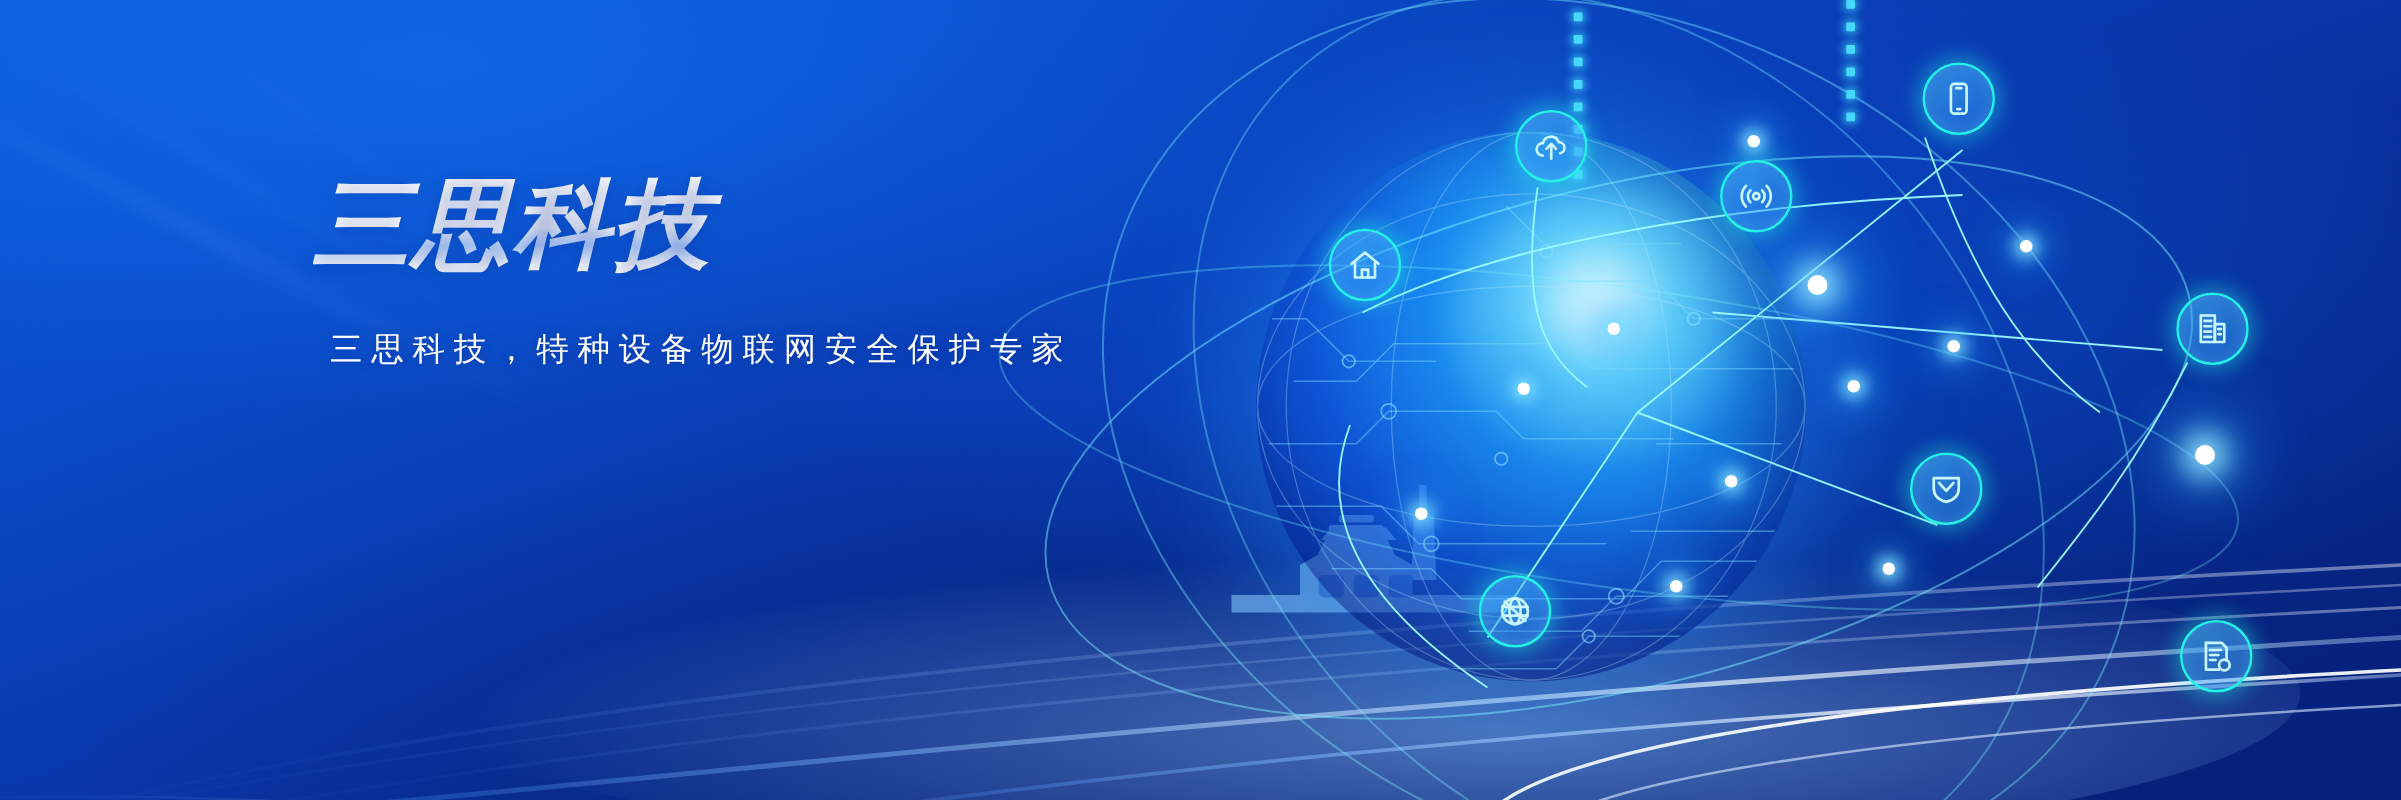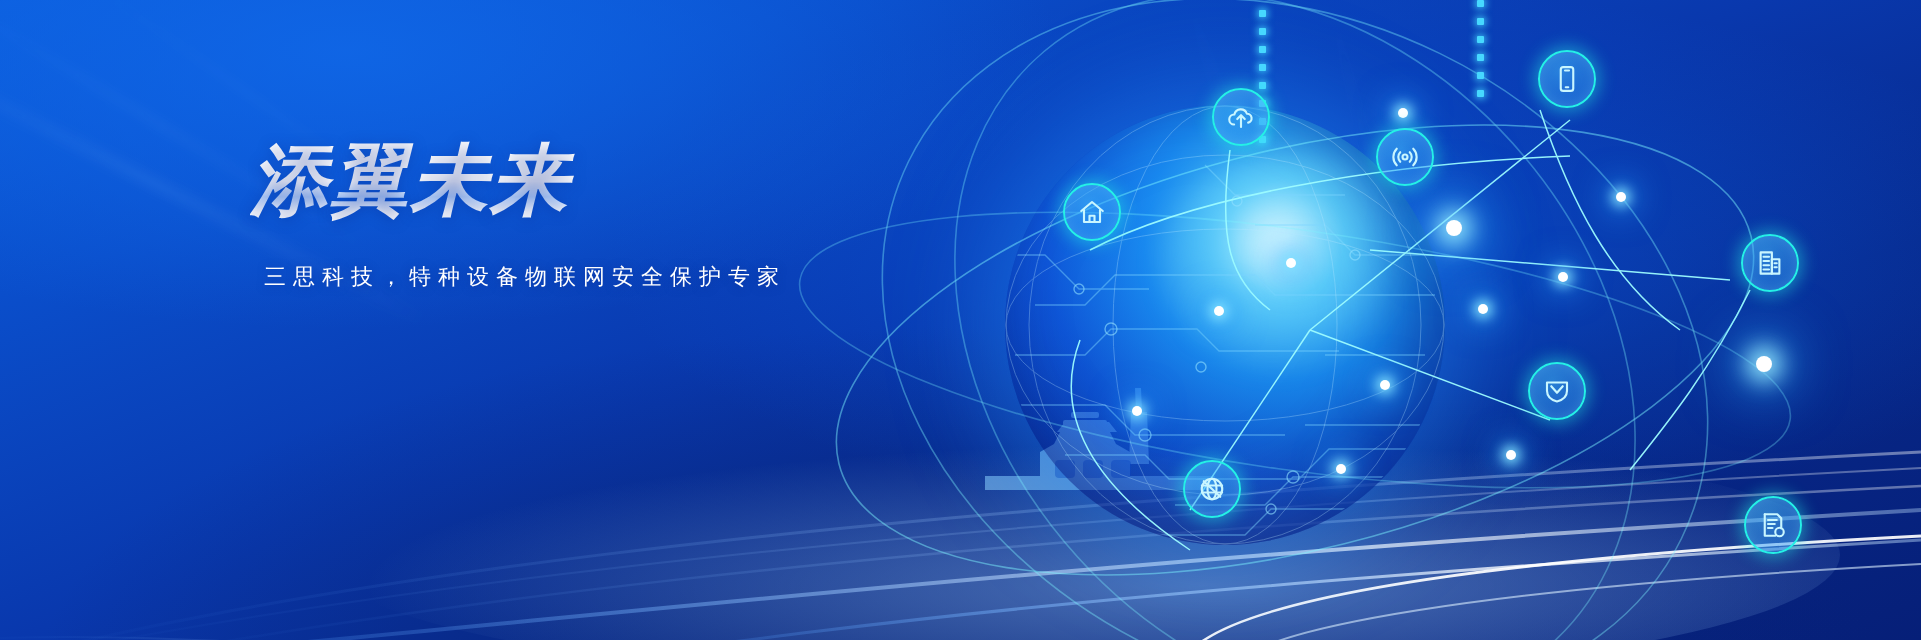--- a/index.html
+++ b/index.html
@@ -67,21 +67,21 @@
     letter-spacing:2px; font-style:italic;
     background:linear-gradient(180deg,#ffffff 0%,#ffffff 52%,#bcd8ff 70%,#ffffff 88%);
     -webkit-background-clip:text; background-clip:text; color:transparent;
     text-shadow:0 2px 14px rgba(10,40,140,.35);
     white-space:nowrap;
   }
   .line2 { margin-left:44px; }
   .subtitle {
     margin-top:40px; margin-left:14px;
     font-family:Liberation Sans, sans-serif;
-    font-size:22px; letter-spacing:7px; color:#ffffff; white-space:nowrap;
+    font-size:26px; letter-spacing:7px; color:#ffffff; white-space:nowrap;
     text-shadow:0 1px 8px rgba(10,40,140,.5);
   }
 
   
   .skyline { position:absolute; left:985px; top:360px; width:230px; height:150px; pointer-events:none; }
 
   
   .dots { position:absolute; width:7px; pointer-events:none; }
   .dots i { display:block; width:7px; height:7px; border-radius:1px; background:#46d8ff; margin-bottom:11px;
             box-shadow:0 0 7px 2px rgba(70,216,255,.75); }
@@ -120,21 +120,21 @@
     <path d="M-40,330 C300,262 740,190 1921,128" stroke="url(#tg2)" stroke-width="2" fill="none" opacity=".45"></path>
     <path d="M60,330 C360,276 780,205 1921,146" stroke="url(#tg2)" stroke-width="2.5" fill="none" opacity=".5"></path>
     <path d="M-40,330 C430,300 880,232 1921,170" stroke="url(#tg)" stroke-width="4" fill="none" opacity=".75"></path>
     <path d="M520,330 C760,300 1000,255 1921,200" stroke="url(#tg)" stroke-width="3" fill="none" opacity=".85"></path>
     <path d="M1180,330 C1190,268 1420,222 1921,196" stroke="#ffffff" stroke-width="3" fill="none" opacity=".92"></path>
     <path d="M1230,330 C1250,288 1480,248 1921,224" stroke="#dbeeff" stroke-width="2" fill="none" opacity=".6"></path>
     <path d="M-60,300 C120,292 300,300 520,330" stroke="url(#tg2)" stroke-width="2" fill="none" opacity=".35"></path>
   </svg>
 
   <div class="copy">
-    <div class="headline">添翼未来</div>
+    <div class="headline">三思科技</div>
     <div class="subtitle">三思科技，特种设备物联网安全保护专家</div>
   </div>
 
   <svg class="skyline" viewBox="0 0 230 150">
     <g fill="#8fd4ff" opacity=".55">
       <path d="M150,28 l6,0 l1,24 l5,0 l2,52 l-20,0 l2,-52 l5,0 z"></path>
       <path d="M55,92 l14,-8 l6,-12 l50,0 l6,12 l14,8 l0,30 l-90,0 z"></path>
       <path d="M72,72 l8,-10 l44,0 l8,10 z"></path>
       <rect x="78" y="60" width="44" height="6" rx="2"></rect>
       <rect x="86" y="52" width="28" height="6" rx="2"></rect>

